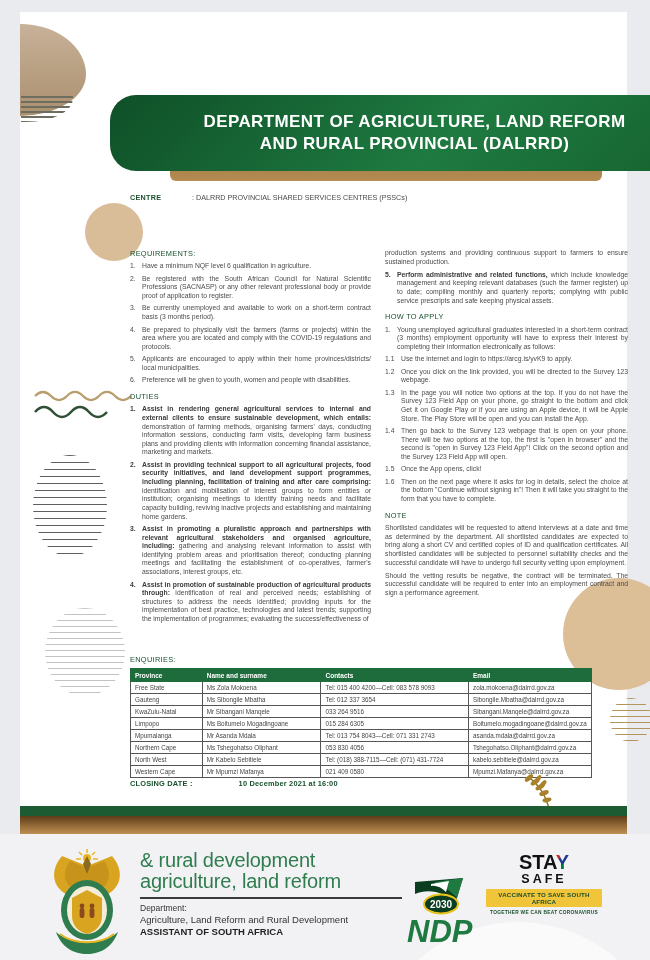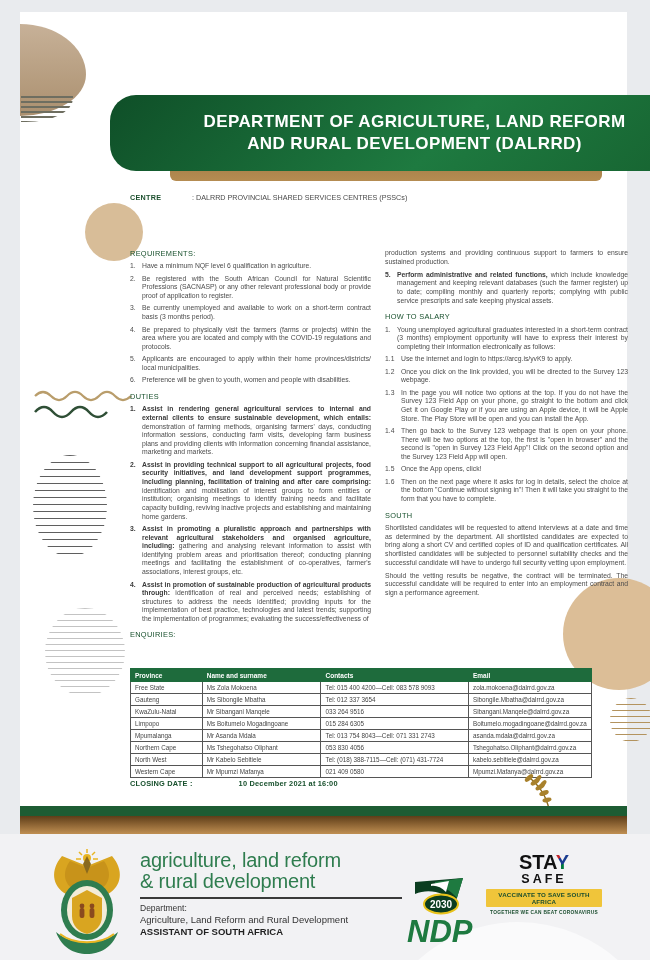--- a/index.html
+++ b/index.html
@@ -55,21 +55,21 @@
   .h-green.mt{margin-top:7px;}
   .li{display:flex;margin-bottom:3.8px;}
   .li .n{width:12px;flex:none;}
   .li.sub .n{width:16px;}
   .li.bn .n{font-weight:bold;color:#3a3a3a;}
   .li .t{flex:1;}
   .b{font-weight:bold;color:#3a3a3a;}
   .para{margin:0 0 4.5px 0;}
 
   
-  .enq-head{left:130px;top:630px;}
+  .enq-head{left:130px;top:655px;}
   .enq-table{left:130px;top:668px;width:462px;border-collapse:collapse;
     font-size:6.3px;color:#454545;}
   .enq-table th{background:#1e6b3c;color:#ffffff;font-weight:bold;text-align:left;
     padding:2.5px 4px;border:1px solid #1e6b3c;font-size:6.5px;}
   .enq-table td{border:1px solid #555;padding:2px 4px;background:#fff;}
   .cw-prov{width:66px;} .cw-name{width:118px;} .cw-cont{width:152px;} .cw-mail{width:114px;}
 
   
   .closing{left:130px;top:779px;font-size:7.4px;font-weight:bold;color:#17502c;
     display:flex;letter-spacing:.2px;}
@@ -118,21 +118,21 @@
 </svg>
 
 <div class="abs circle-lines cl-dark"></div>
 <div class="abs circle-lines cl-light"></div>
 <div class="abs br-tan"></div>
 <div class="abs circle-lines cl-tan-right"></div>
 
 <div class="abs banner-shadow"></div>
 <div class="abs banner">
   <div>DEPARTMENT OF AGRICULTURE, LAND REFORM</div>
-  <div>AND RURAL DEVELOPMENT (DALRRD)</div>
+  <div>AND RURAL PROVINCIAL (DALRRD)</div>
 </div>
 
 <div class="abs meta">
   <div class="row">
     <span class="lab">CENTRE</span>
     <span>: DALRRD PROVINCIAL SHARED SERVICES CENTRES (PSSCs)</span>
   </div>
 </div>
 
 <div class="abs col col-left">
@@ -184,21 +184,21 @@
 </div>
 
 <div class="abs col col-right">
   <p class="para">production systems and providing continuous support to farmers to ensure sustained production.</p>
 
   <div class="li bn">
     <span class="n">5.</span>
     <span class="t"><span class="b">Perform administrative and related functions,</span><span> which include knowledge management and keeping relevant databases (such the farmer register) up to date; compiling monthly and quarterly reports; complying with public service prescripts and safe keeping physical assets.</span></span>
   </div>
 
-  <div class="h-green mt">HOW TO SALARY</div>
+  <div class="h-green mt">HOW TO APPLY</div>
 
   <div class="li">
     <span class="n">1.</span>
     <span class="t">Young unemployed agricultural graduates interested in a short-term contract (3 months) employment opportunity will have to express their interest by completing their information electronically as follows:</span>
   </div>
 
   <div class="li sub">
     <span class="n">1.1</span>
     <span class="t">Use the internet and login to https://arcg.is/yvK9 to apply.</span>
   </div>
@@ -216,21 +216,21 @@
   </div>
   <div class="li sub">
     <span class="n">1.5</span>
     <span class="t">Once the App opens, click!</span>
   </div>
   <div class="li sub">
     <span class="n">1.6</span>
     <span class="t">Then on the next page where it asks for log in details, select the choice at the bottom "Continue without signing in"! Then it will take you straight to the form that you have to complete.</span>
   </div>
 
-  <div class="h-green mt">SOUTH</div>
+  <div class="h-green mt">NOTE</div>
   <p class="para">Shortlisted candidates will be requested to attend interviews at a date and time as determined by the department. All shortlisted candidates are expected to bring along a short CV and certified copies of ID and qualification certificates. All shortlisted candidates will be subjected to personnel suitability checks and the successful candidate will have to undergo full security vetting upon employment.</p>
   <p class="para">Should the vetting results be negative, the contract will be terminated. The successful candidate will be required to enter into an employment contract and sign a performance agreement.</p>
 </div>
 
 <div class="abs h-green enq-head">ENQUIRIES:</div>
 
 <table class="abs enq-table">
   <thead>
     <tr>
       <th class="cw-prov">Province</th>
@@ -336,22 +336,22 @@
         <rect x="37.6" y="60" width="4.8" height="10" rx="2"></rect>
       <circle cx="50" cy="58" r="2.4"></circle>
         <rect x="47.6" y="60" width="4.8" height="10" rx="2"></rect>
     </g>
     <path d="M14,84 C30,98 60,98 76,84 C70,100 58,106 45,106 C32,106 20,100 14,84 Z" fill="#2f7d4f"></path>
     <path d="M18,86 C32,97 58,97 72,86" fill="none" stroke="#e8b521" stroke-width="2"></path>
   </g>
 </svg>
 
 <div class="abs dept-title">
+  <div>&amp; rural development</div>
   <div>agriculture, land reform</div>
-  <div>&amp; rural development</div>
 </div>
 <div class="abs dept-rule"></div>
 <div class="abs dept-label">Department:</div>
 <div class="abs dept-name">Agriculture, Land Reform and Rural Development</div>
 <div class="abs dept-country">ASSISTANT OF SOUTH AFRICA</div>
 
 <svg class="abs ndp" width="82" height="72">
   <path d="M10,4 L58,0 L50,26 C40,14 24,10 10,16 Z" fill="#0b3d20"></path>
   <path d="M30,4 L58,0 L52,20 C45,12 38,8 30,8 Z" fill="#1e7a40"></path>
   <path d="M26,6 L44,3 L41,14 C36,9 31,7 26,8 Z" fill="#ffffff"></path>

